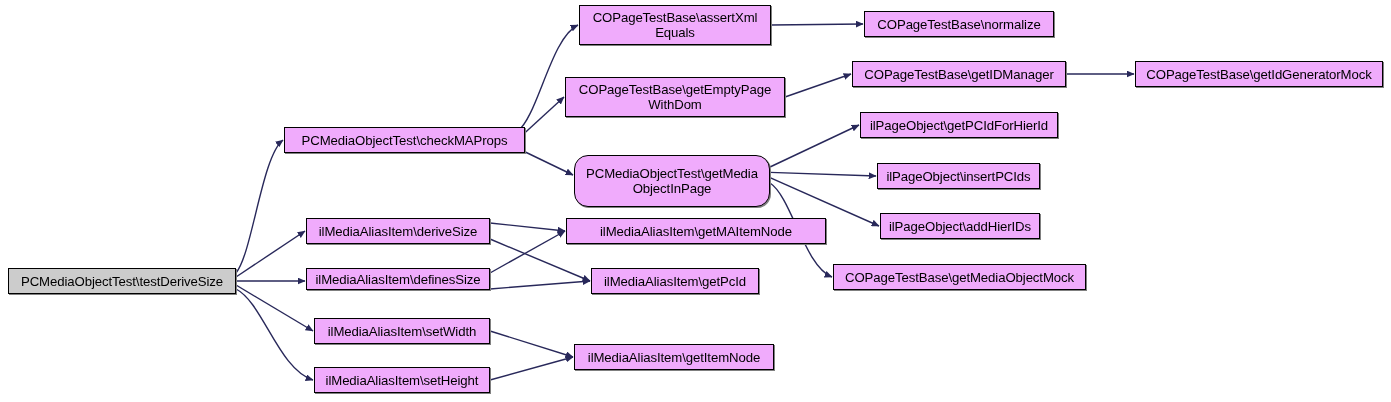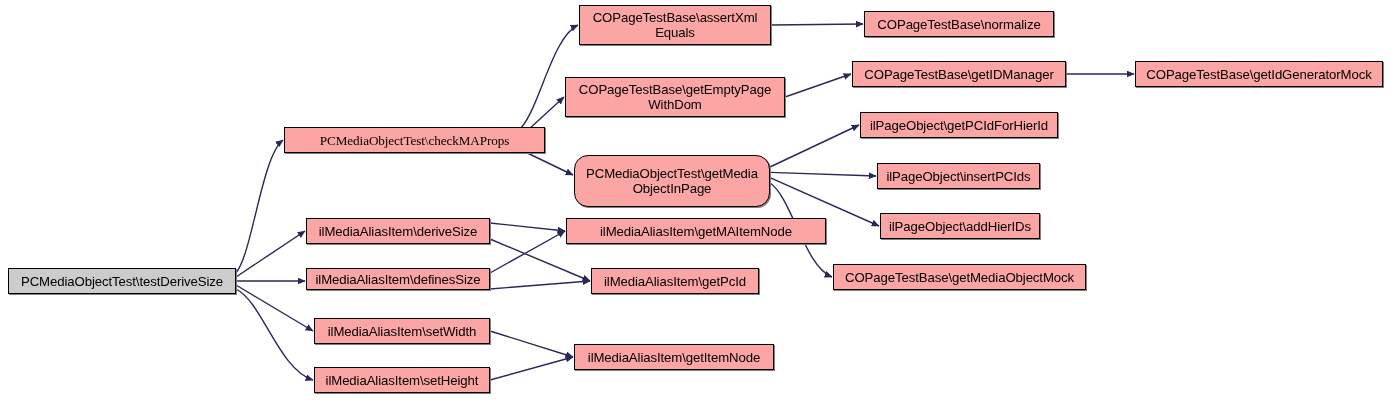--- a/index.html
+++ b/index.html
@@ -22,21 +22,21 @@
     left: 0;
     top: 0;
     width: 1391px;
     height: 402px;
     pointer-events: none;
   }
   .gnode {
     position: absolute;
     box-sizing: border-box;
     border: 1px solid #000000;
-    background: #fca5a5;
+    background: #f0abfc;
     color: #000000;
     font-size: 13.2px;
     line-height: 15px;
     text-align: center;
     display: flex;
     align-items: center;
     justify-content: center;
     white-space: pre-line;
     letter-spacing: -0.1px;
     box-shadow: 1px 1px 0 0 #808080;
@@ -78,21 +78,21 @@
       <path d="M771,25 L863,24" stroke="#28285a" stroke-width="1.4" fill="none" marker-end="url(#arrowhead)"></path>
       <path d="M785,97 L851,74" stroke="#28285a" stroke-width="1.4" fill="none" marker-end="url(#arrowhead)"></path>
       <path d="M770,167 L859,125" stroke="#28285a" stroke-width="1.4" fill="none" marker-end="url(#arrowhead)"></path>
       <path d="M770,172.33333333333334 L876,176" stroke="#28285a" stroke-width="1.4" fill="none" marker-end="url(#arrowhead)"></path>
       <path d="M770,177.66666666666666 L879,226" stroke="#28285a" stroke-width="1.4" fill="none" marker-end="url(#arrowhead)"></path>
       <path d="M770,183 C791.7,197.1 804.1,265.72 832,277" stroke="#28285a" stroke-width="1.4" fill="none" marker-end="url(#arrowhead)"></path>
       <path d="M1066,74 L1134,74" stroke="#28285a" stroke-width="1.4" fill="none" marker-end="url(#arrowhead)"></path>
     </svg>
   <div id="node-layer">
       <div class="gnode highlight" style="left: 8px; top: 268px; width: 228px; height: 26px;"><span>PCMediaObjectTest\testDeriveSize</span></div>
-      <div class="gnode" style="left: 284px; top: 127px; width: 261px; height: 26px; font-family: Liberation Serif, serif;"><span>PCMediaObjectTest\checkMAProps</span></div>
+      <div class="gnode" style="left: 284px; top: 127px; width: 241px; height: 26px;"><span>PCMediaObjectTest\checkMAProps</span></div>
       <div class="gnode" style="left: 306px; top: 218px; width: 184px; height: 26px;"><span>ilMediaAliasItem\deriveSize</span></div>
       <div class="gnode" style="left: 306px; top: 268px; width: 184px; height: 22px;"><span>ilMediaAliasItem\definesSize</span></div>
       <div class="gnode" style="left: 314px; top: 318px; width: 176px; height: 26px;"><span>ilMediaAliasItem\setWidth</span></div>
       <div class="gnode" style="left: 314px; top: 367px; width: 176px; height: 26px;"><span>ilMediaAliasItem\setHeight</span></div>
       <div class="gnode" style="left: 579px; top: 5px; width: 192px; height: 40px;"><span>COPageTestBase\assertXml
 Equals</span></div>
       <div class="gnode" style="left: 565px; top: 77px; width: 220px; height: 40px;"><span>COPageTestBase\getEmptyPage
 WithDom</span></div>
       <div class="gnode" style="left: 574px; top: 155px; width: 196px; height: 52px; border-radius: 14px;"><span>PCMediaObjectTest\getMedia
 ObjectInPage</span></div>

